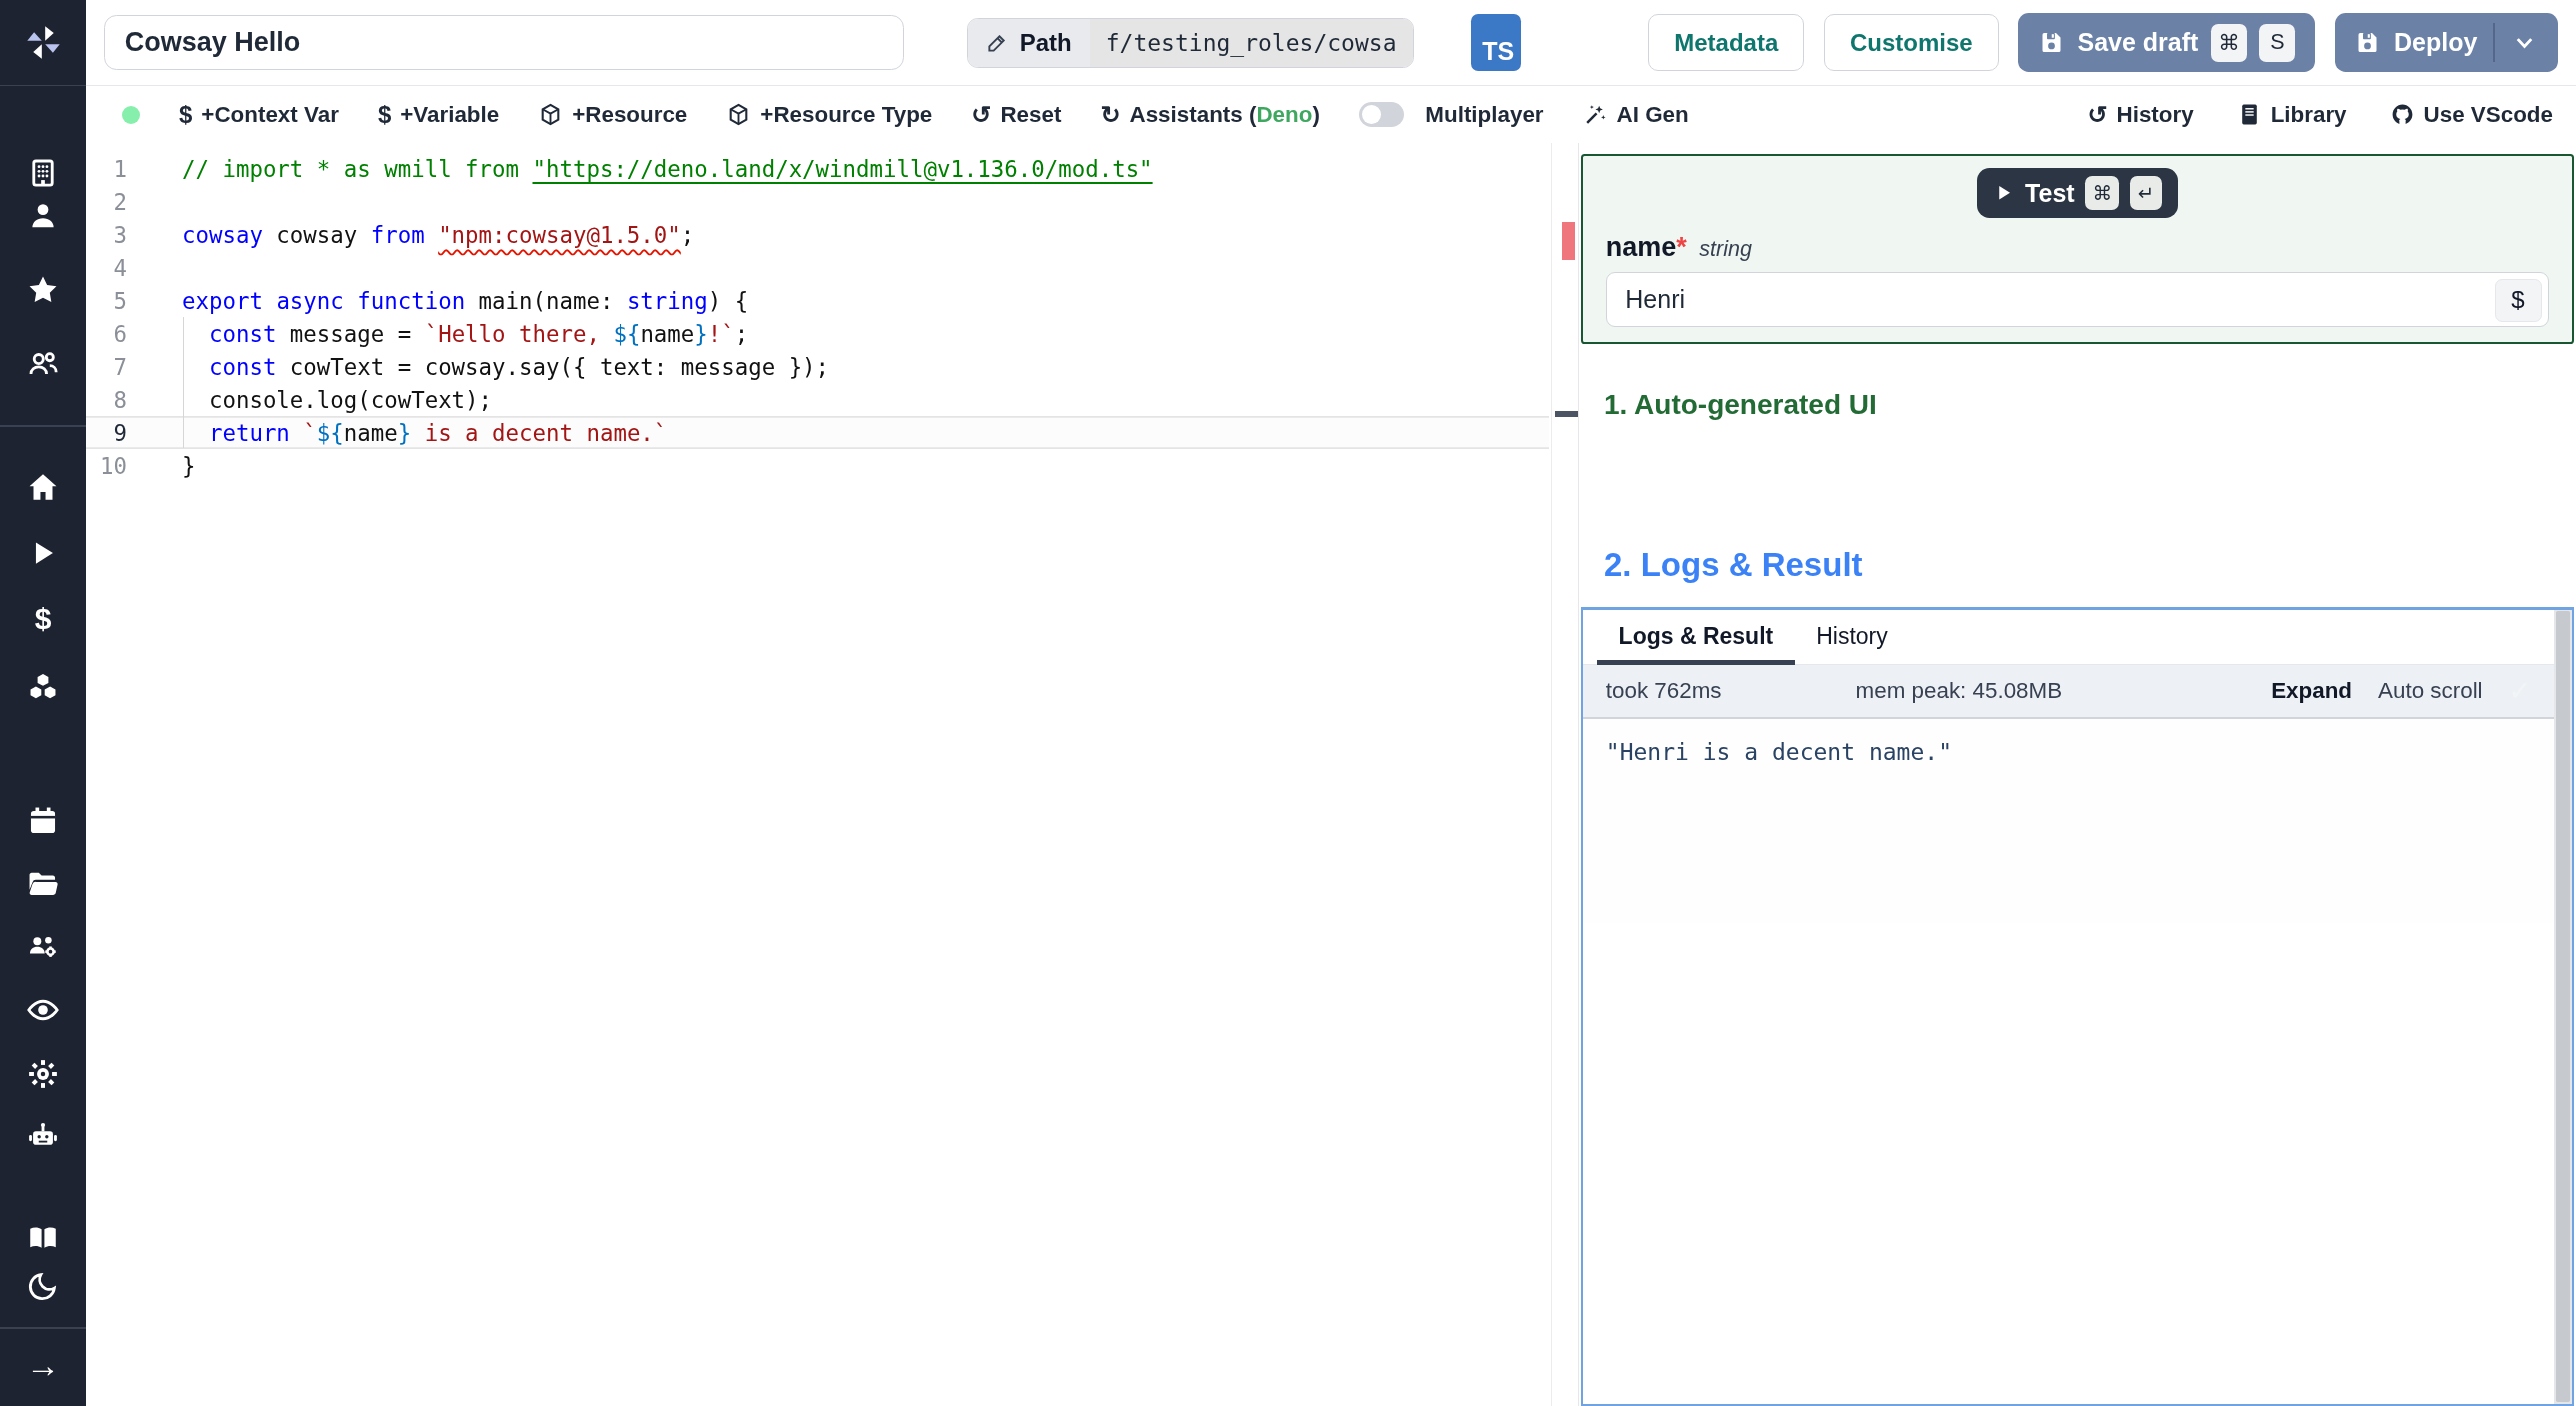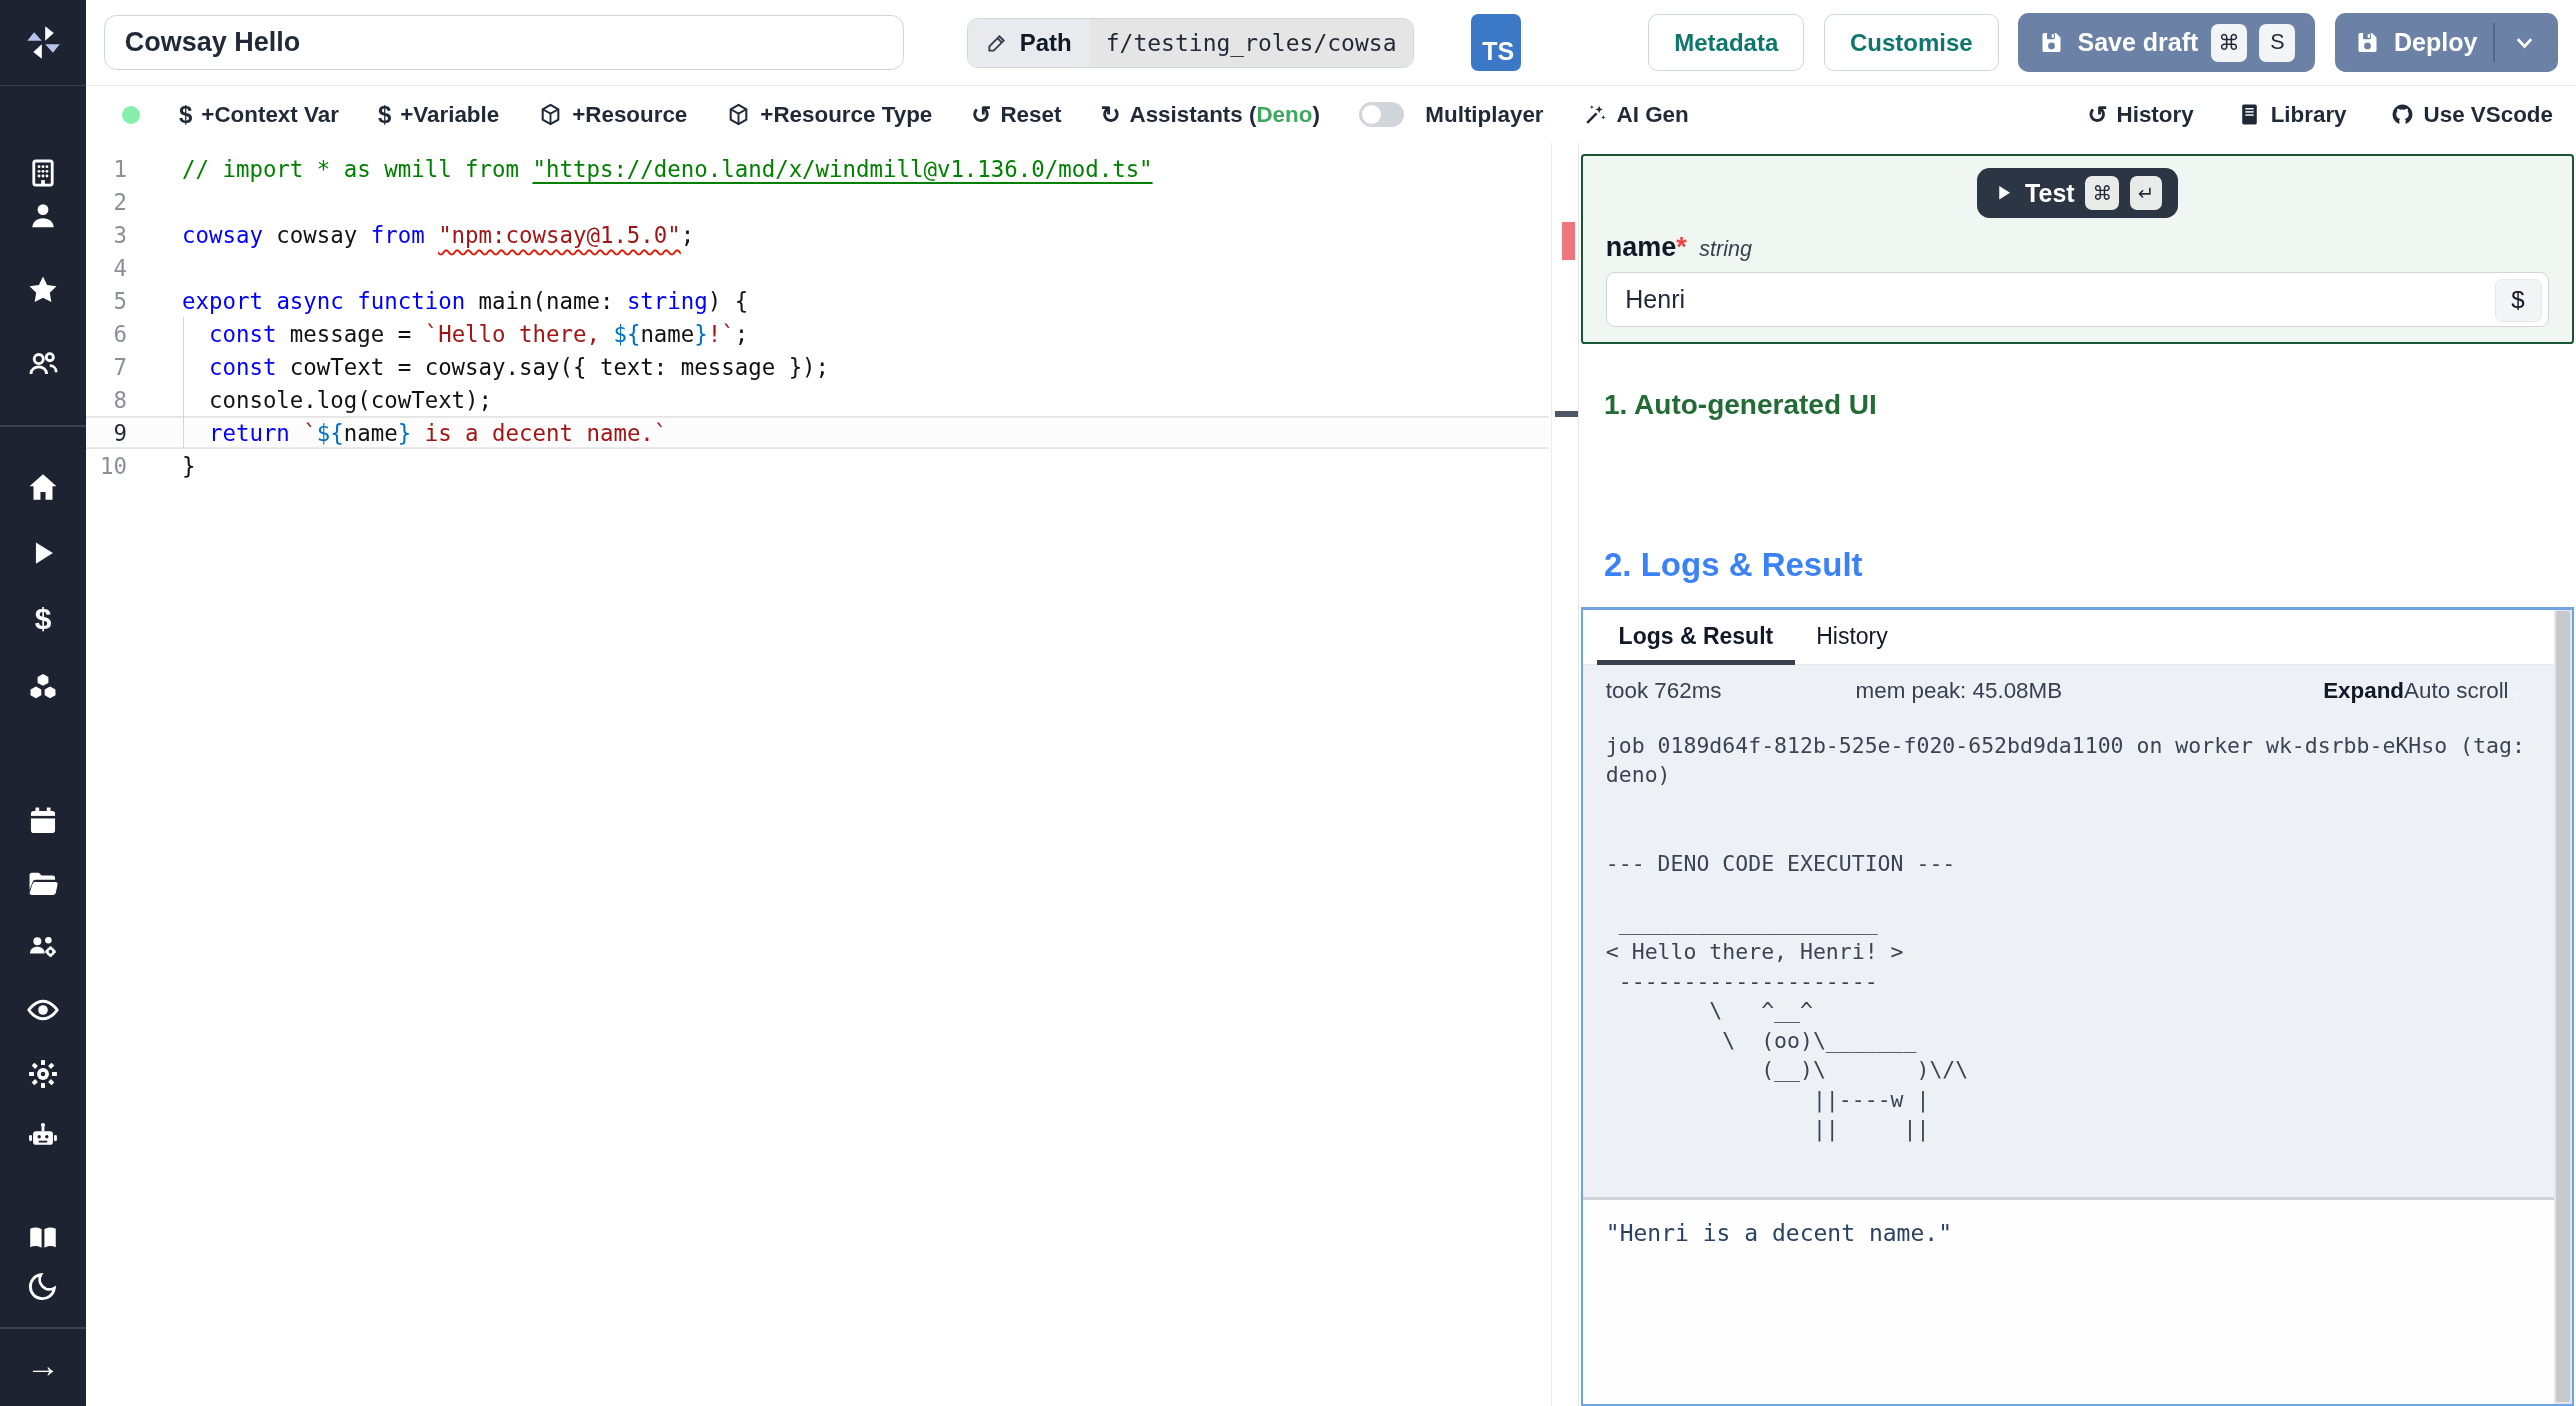--- a/index.html
+++ b/index.html
@@ -115,21 +115,21 @@
   .tabs { height: 55px; display:flex; align-items:stretch; padding-left: 14.3px;
     border-bottom: 0.9px solid #e5e7eb; background:#fff; flex-shrink:0; }
   .tab { display:flex; align-items:center; padding: 0 21.5px; font-size: 23px; color:#111827;
     cursor:pointer; position:relative; }
   .tab.active { font-weight: 600; }
   .tab.active::after { content:""; position:absolute; left:0; right:0; bottom:-0.9px; height: 4.5px;
     background:#374151; }
   .stats { height: 52px; background:#edf0f5; display:flex; align-items:center; padding: 0 41px 0 23px;
     gap: 0; font-size: 22.4px; color:#374151; flex-shrink:0; }
   .stat-mem { margin-left: 134px; }
-  .stat-right { margin-left:auto; display:flex; align-items:center; gap: 0; justify-content: center; }
+  .stat-right { margin-left:auto; display:flex; align-items:center; gap: 26px; justify-content: center; }
   .expand { font-weight: bold; color:#111827; cursor:pointer; }
   .autoscroll { color:#374151; cursor:pointer; }
   .check { color:#f3f4f6; font-size: 27px; }
   .log-pre { flex: 1; background:#edf0f5; font: 21.5px "DejaVu Sans Mono", monospace; color:#3b4454;
     padding: 14.3px 36px 0 23px; white-space: pre-wrap; overflow:hidden; line-height: 29.5px; }
   .result-divider { height: 2.7px; background:#d1d5db; flex-shrink:0; }
   .result-area { height: 204px; background:#fefefe; padding: 19.7px 23px; flex-shrink:0;
     font: 23px "DejaVu Sans Mono", monospace; color:#2a4365; }
   .v-scrollbar { position:absolute; right: 0; top: 0; bottom: 0; width: 18px; background:#e4e6ea;
     cursor:pointer; }
@@ -488,34 +488,20 @@
           </div>
           <div class="stats">
             <span>took 762ms</span>
             <span class="stat-mem">mem peak: 45.08MB</span>
             <span class="stat-right">
               <span class="expand">Expand</span>
               <span class="autoscroll">Auto scroll</span>
               <span class="check">✓</span>
             </span>
           </div>
-          <pre class="log-pre">job 0189d64f-812b-525e-f020-652bd9da1100 on worker wk-dsrbb-eKHso (tag:
-deno)
-
-
---- DENO CODE EXECUTION ---
-
- ____________________
-&lt; Hello there, Henri! &gt;
- --------------------
-        \   ^__^
-         \  (oo)\_______
-            (__)\       )\/\
-                ||----w |
-                ||     ||</pre>
           <div class="result-divider"></div>
           <div class="result-area">"Henri is a decent name."</div>
           <div class="v-scrollbar">
               <div class="thumb"></div>
             </div>
         </div>
 
       </div>
     </div>
   </div>

